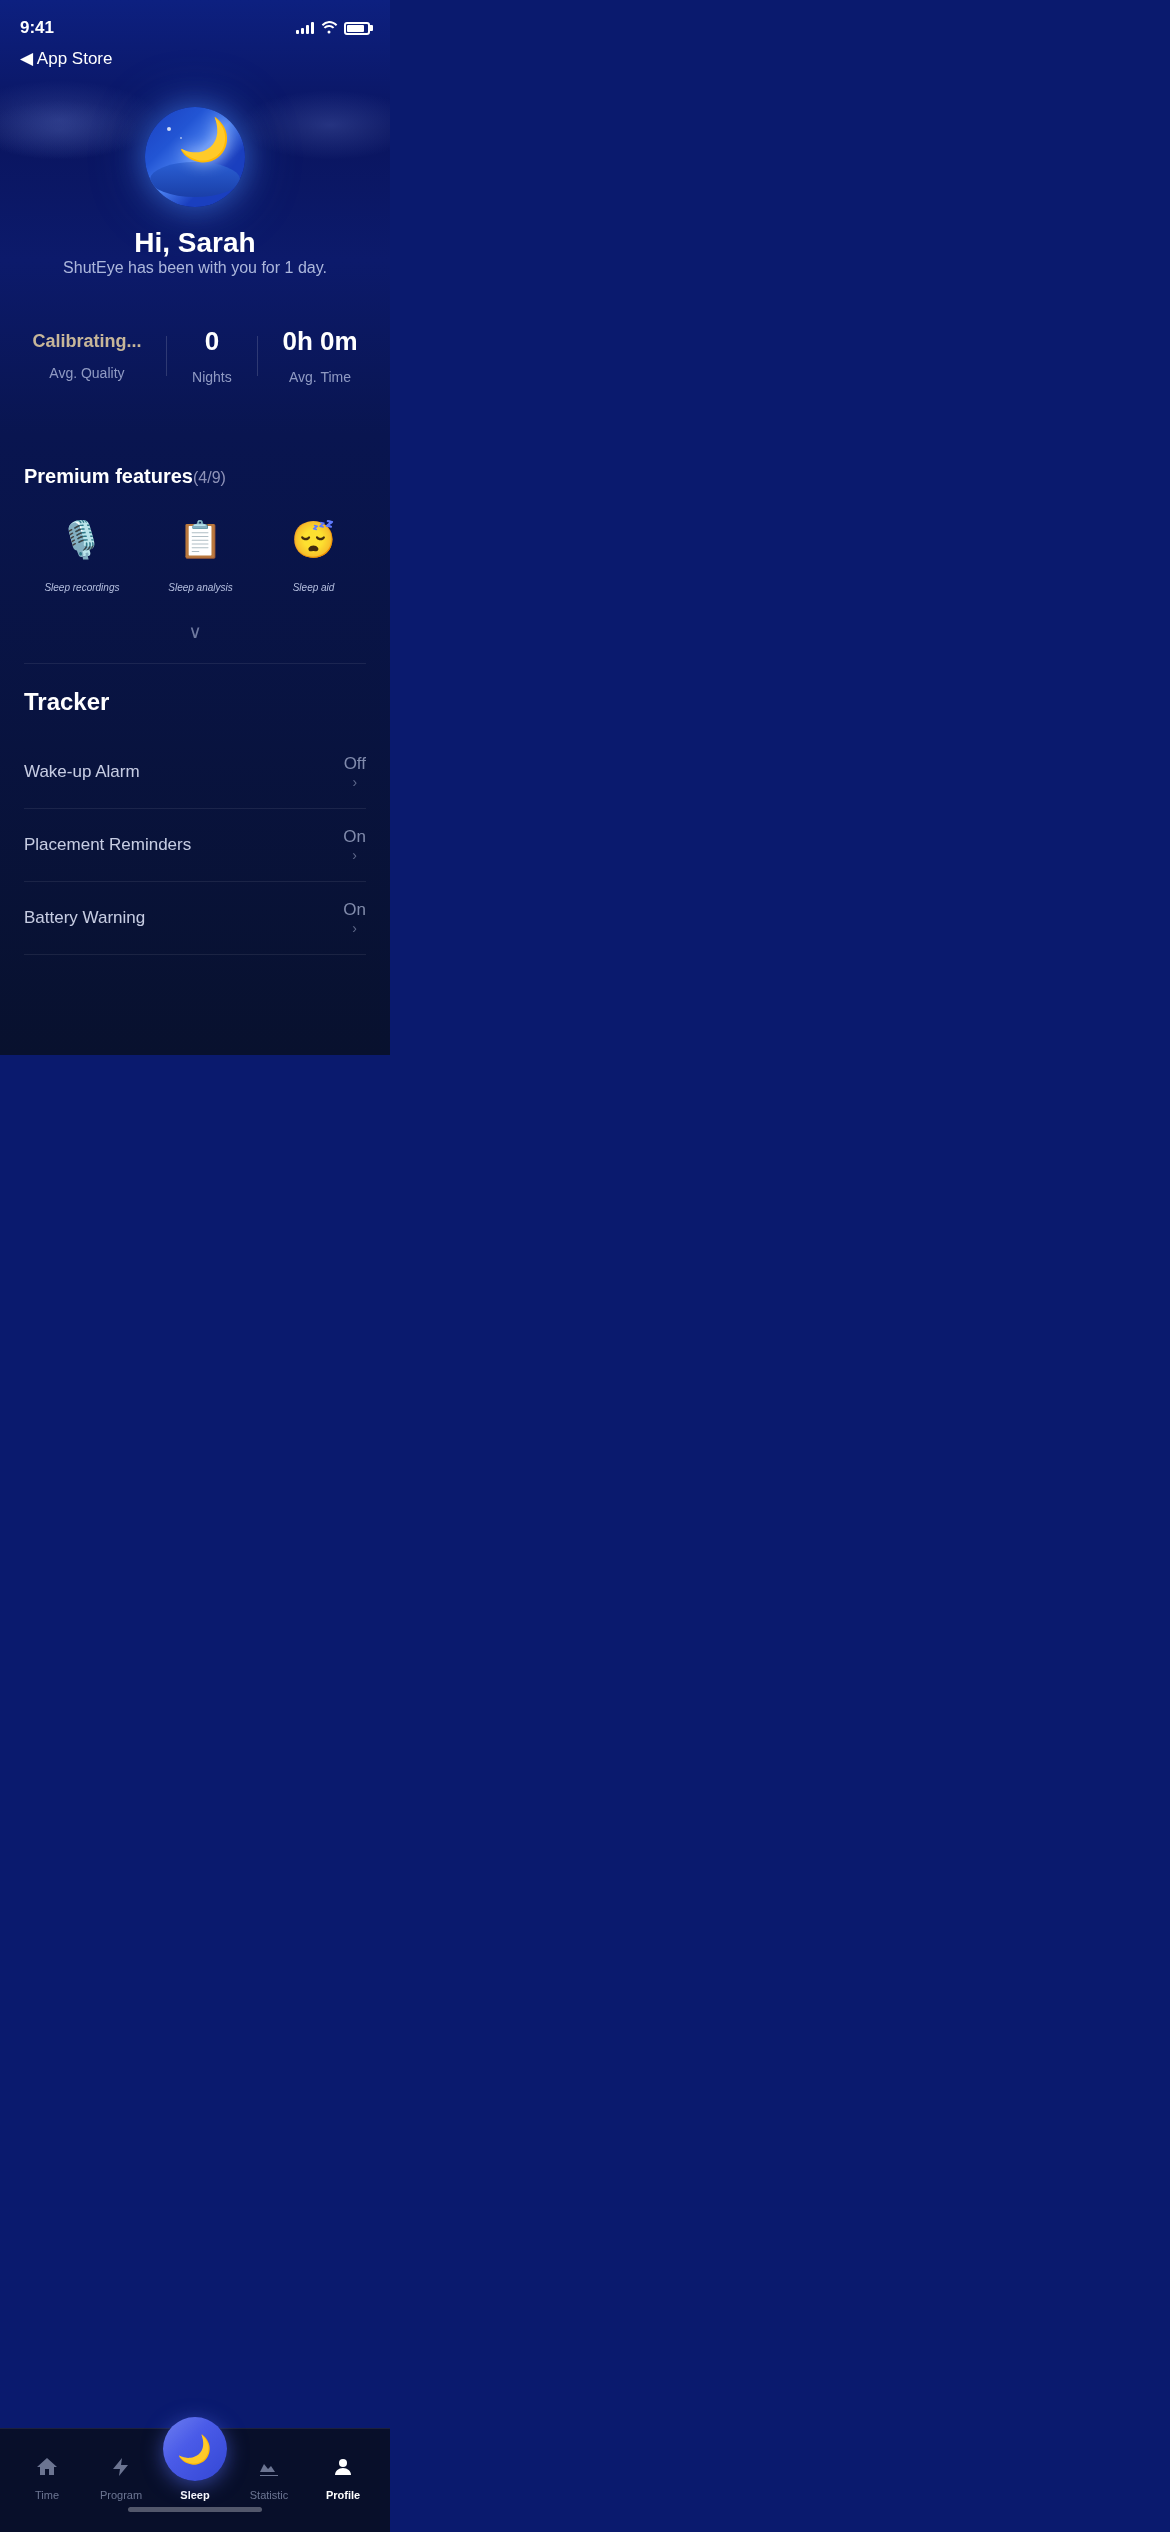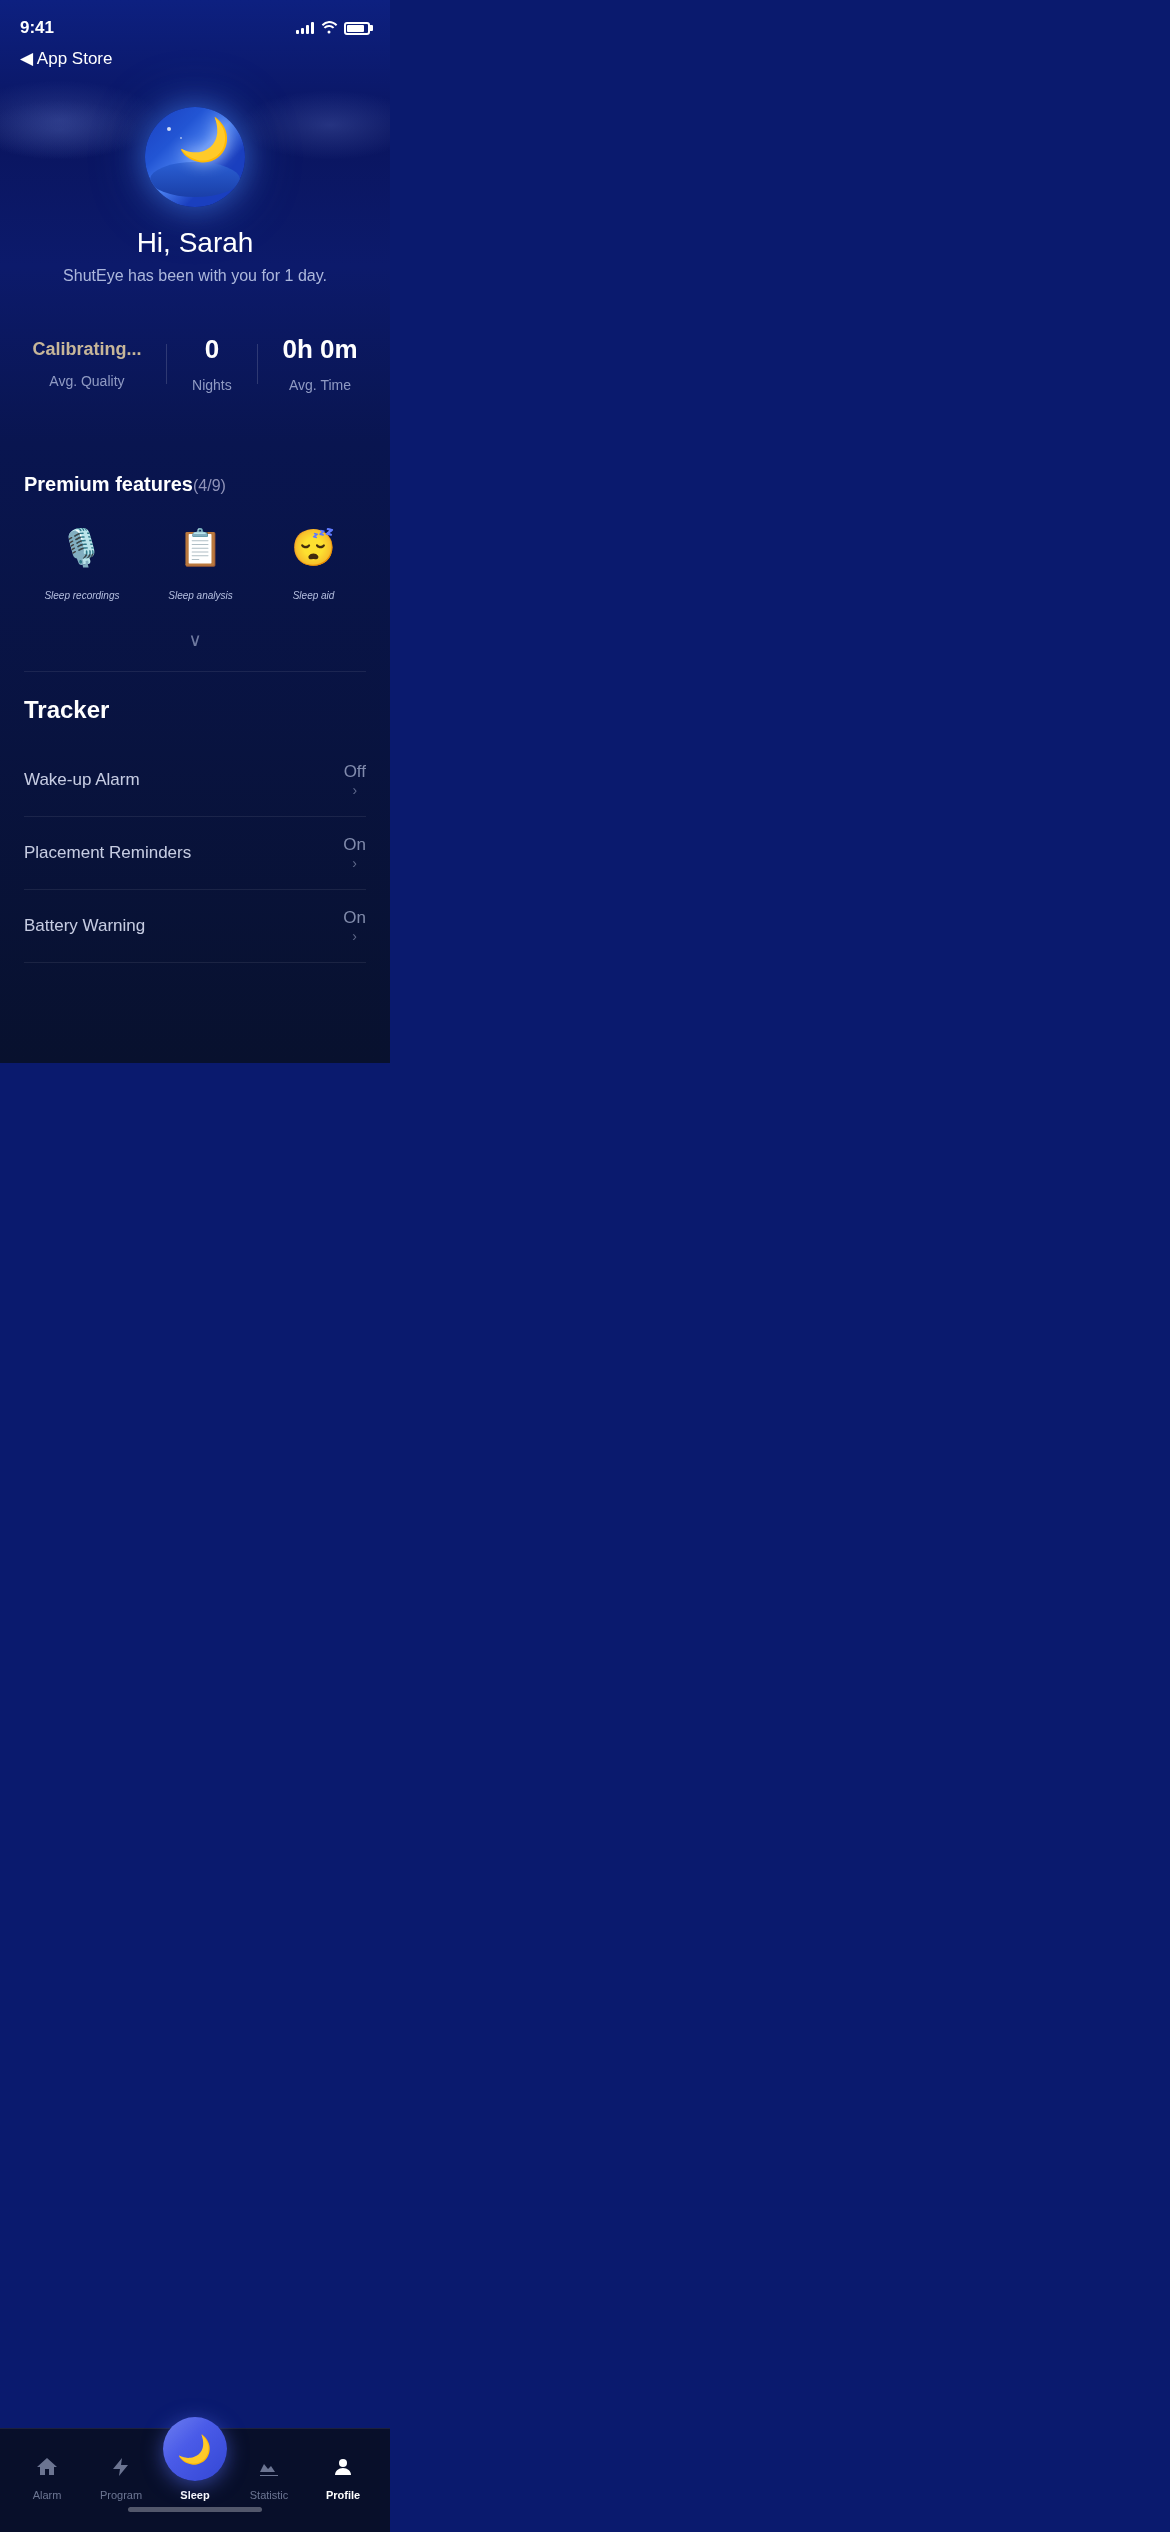--- a/index.html
+++ b/index.html
@@ -201,23 +201,22 @@
     
     .greeting-section {
       text-align: center;
       padding: 0 20px 30px;
       position: relative;
       z-index: 2;
     }
 
     .greeting-name {
       font-size: 28px;
-      font-weight: 400;
-      color: white;
-      margin-bottom: 8px;
+      font-weight: 700;
+      color: white;
     }
 
     .greeting-subtitle {
       font-size: 16px;
       color: rgba(200, 210, 240, 0.85);
       font-weight: 400;
     }
 
     
     .stats-row {
@@ -576,21 +575,21 @@
 
 <div class="bottom-nav">
   <div class="nav-items">
 
     <div class="nav-item">
       <span class="nav-icon">
         <svg width="24" height="24" viewBox="0 0 24 24" fill="rgba(150,160,190,0.7)">
           <path d="M10 20v-6h4v6h5v-8h3L12 3 2 12h3v8z"></path>
         </svg>
       </span>
-      <span class="nav-label">Alarm</span>
+      <span class="nav-label">Time</span>
     </div>
 
     <div class="nav-item">
       <span class="nav-icon">
         <svg width="24" height="24" viewBox="0 0 24 24" fill="rgba(150,160,190,0.7)">
           <path d="M13 3L4 14h7l-1 7 9-11h-7l1-7z"></path>
         </svg>
       </span>
       <span class="nav-label">Program</span>
     </div>

